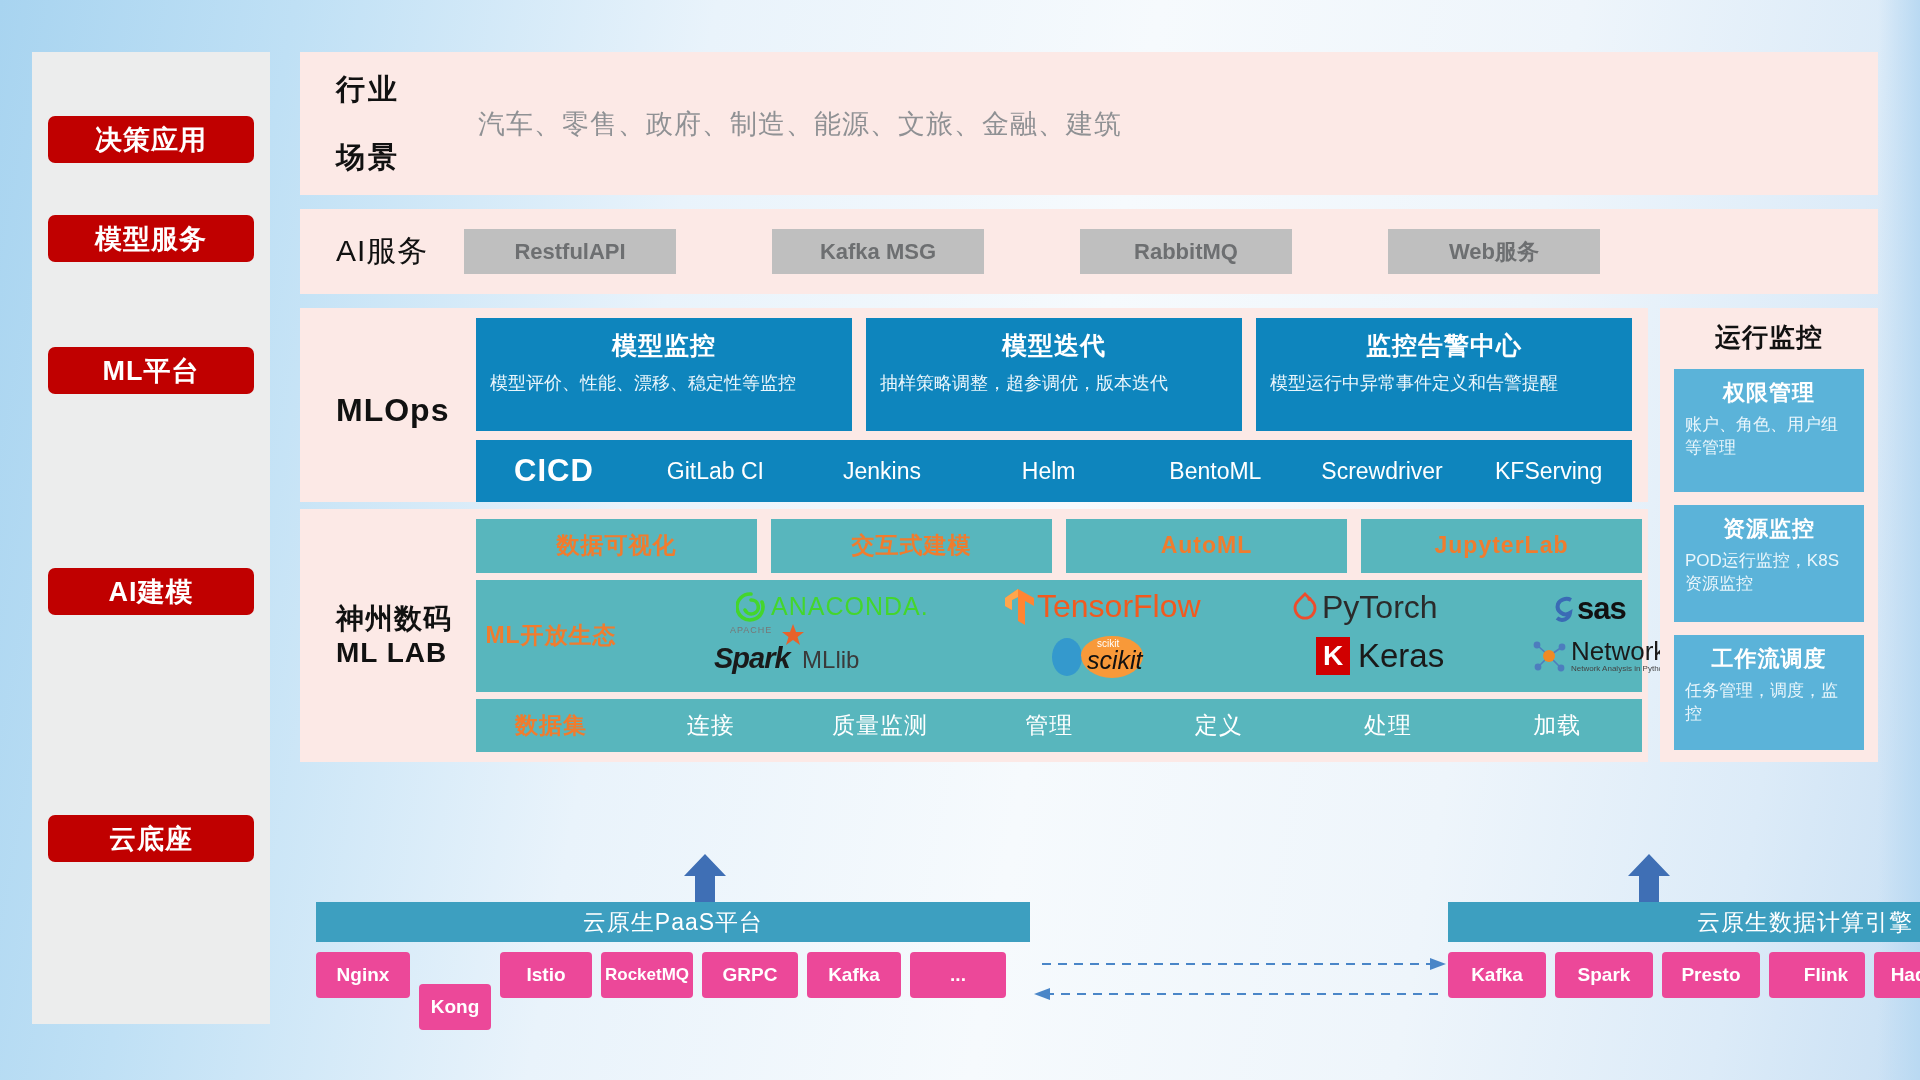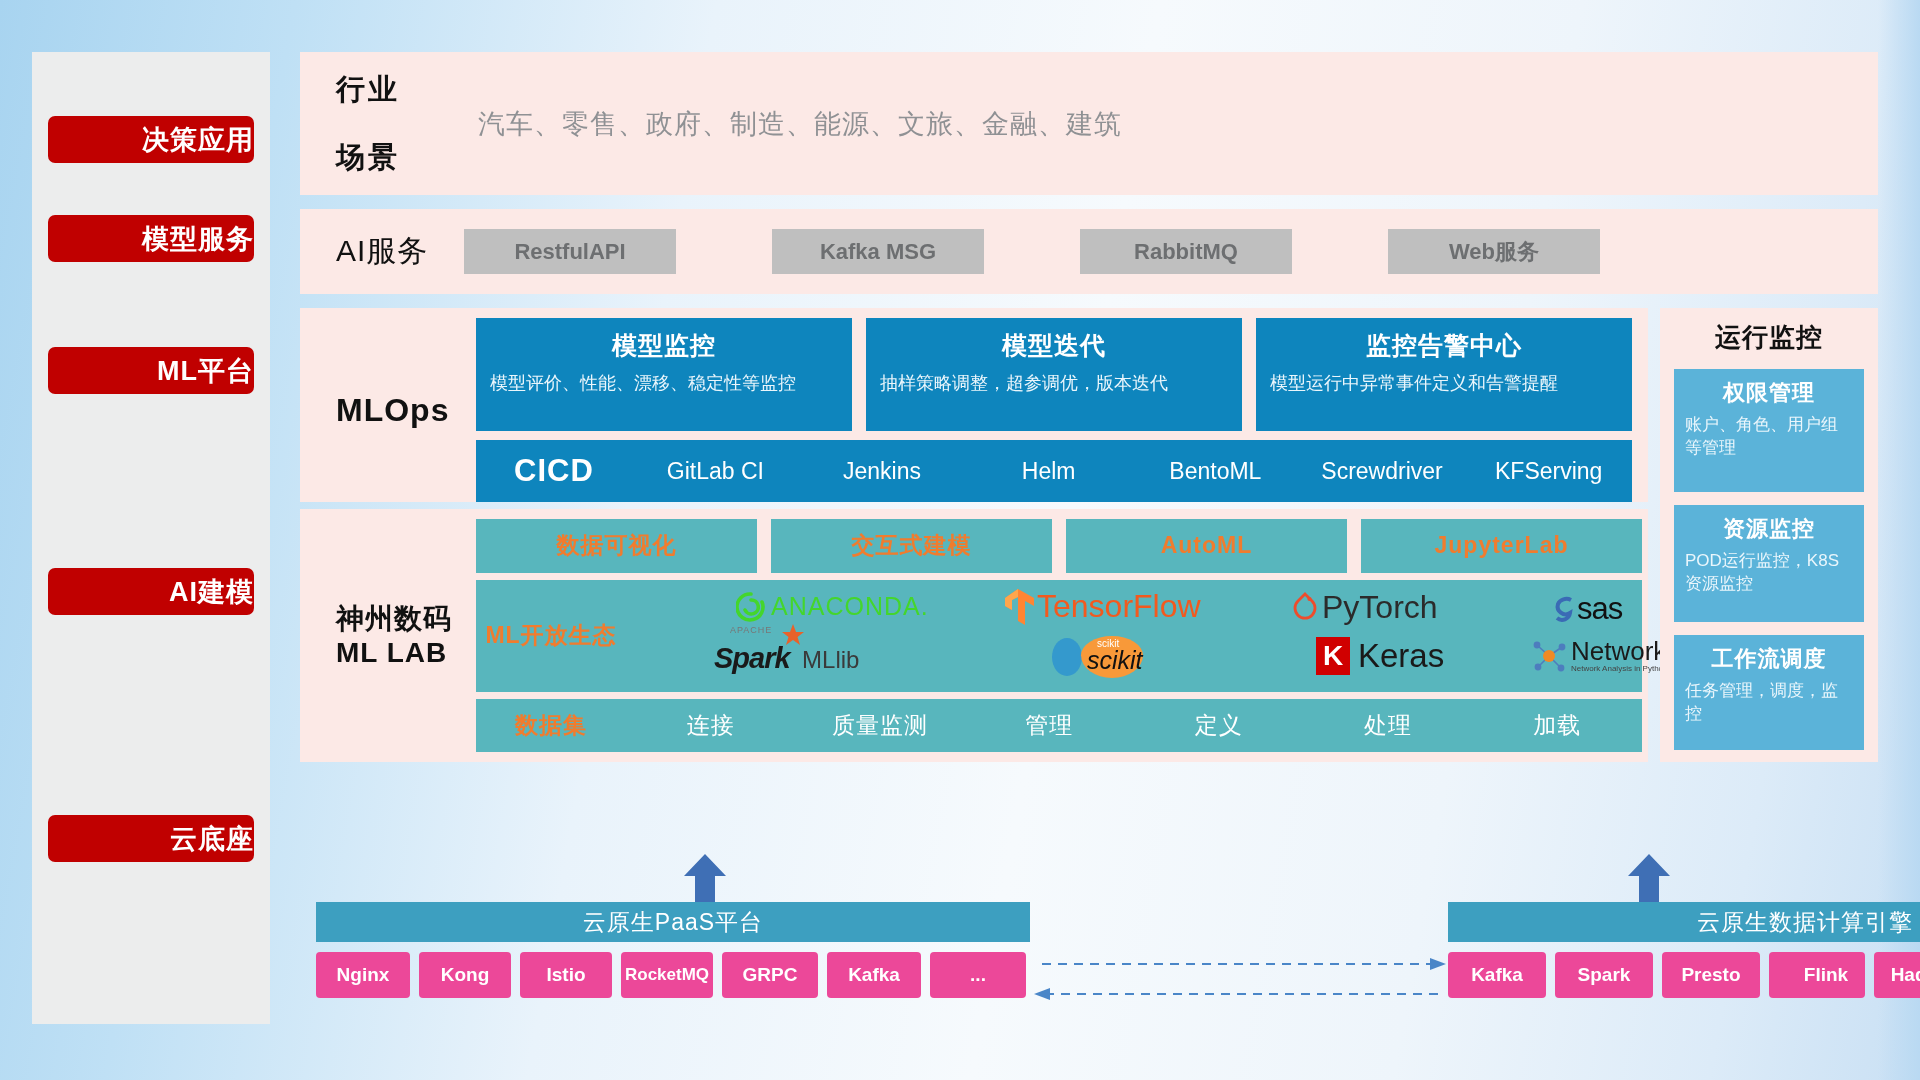--- a/index.html
+++ b/index.html
@@ -21,21 +21,21 @@
     width: 238px; height: 972px;
     background: #eceded;
     display: flex; flex-direction: column;
     align-items: center;
     padding-top: 64px;
   }
   .rail-chip {
     width: 206px; height: 47px;
     background: #c00000; color: #fff;
     border-radius: 7px;
-    display: flex; align-items: center; justify-content: flex-end;
+    display: flex; align-items: center; justify-content: center;
     font-size: 27px; font-weight: bold;
     letter-spacing: 1px;
   }
   .rail-sp1 { height: 52px; }
   .rail-sp2 { height: 85px; }
   .rail-sp3 { height: 174px; }
   .rail-sp4 { height: 200px; }
 
   
   #main-col {
@@ -347,21 +347,21 @@
               <path d="M14 3 L21 10 A10 10 0 1 1 7 10 Z" fill="none" stroke="#ee4c2c" stroke-width="2.8"></path>
               <circle cx="18.5" cy="8" r="2.1" fill="#ee4c2c"></circle>
             </svg>
             <span style="font-size:32px;color:#2b2b2b;margin-left:3px;">PyTorch</span>
           </div>
 
           <div class="logo" style="left:925px; top:11px;">
             <svg width="26" height="30" viewBox="0 0 26 30">
               <path d="M20 6 A9 8 0 0 0 7 10 A8 8 0 0 0 19 19 A8 8 0 0 1 6 24" fill="none" stroke="#3a6bb5" stroke-width="4"></path>
             </svg>
-            <span style="font-size:31px;color:#111;font-weight:normal;letter-spacing:-1px;">sas</span>
+            <span style="font-size:31px;color:#111;font-weight:bold;letter-spacing:-1px;">sas</span>
           </div>
 
           <div class="logo" style="left:88px; top:62px;">
             <div style="position:relative;">
               <span style="position:absolute;left:16px;top:-17px;font-size:9px;color:#777;letter-spacing:1px;">APACHE</span>
               <svg width="26" height="24" viewBox="0 0 26 24" style="position:absolute;left:66px;top:-19px;">
                 <path d="M13 1 L16 9 L24 9 L17.5 14 L20 22 L13 17 L6 22 L8.5 14 L2 9 L10 9 Z" fill="#e8622a"></path>
               </svg>
               <span style="font-size:29px;color:#1a1a1a;font-weight:bold;font-style:italic;letter-spacing:-1px;">Spark</span>
               <span style="font-size:24px;color:#3a3a3a;margin-left:8px;">MLlib</span>
@@ -450,21 +450,21 @@
 
   <svg class="dash-line" style="left:734px; top:74px;" width="412" height="48" viewBox="0 0 412 48">
     <line x1="8" y1="10" x2="400" y2="10" stroke="#4a86c8" stroke-width="2" stroke-dasharray="9,7"></line>
     <polygon points="412,10 396,4 396,16" fill="#4a86c8"></polygon>
     <line x1="404" y1="40" x2="12" y2="40" stroke="#4a86c8" stroke-width="2" stroke-dasharray="9,7"></line>
     <polygon points="0,40 16,34 16,46" fill="#4a86c8"></polygon>
   </svg>
 
   <div class="chip-row" style="left:16px;">
     <div class="tech-chip" style="width:94px;">Nginx</div>
-    <div class="tech-chip" style="width:92px;">Kong</div>
+    <div class="tech-chip" style="width:72px;margin-top:32px;">Kong</div>
     <div class="tech-chip" style="width:92px;">Istio</div>
     <div class="tech-chip" style="width:92px;font-size:17px;">RocketMQ</div>
     <div class="tech-chip" style="width:96px;">GRPC</div>
     <div class="tech-chip" style="width:94px;">Kafka</div>
     <div class="tech-chip" style="width:96px;">...</div>
   </div>
 
   <div class="chip-row" style="left:1148px;">
     <div class="tech-chip" style="width:98px;">Kafka</div>
     <div class="tech-chip" style="width:98px;">Spark</div>

